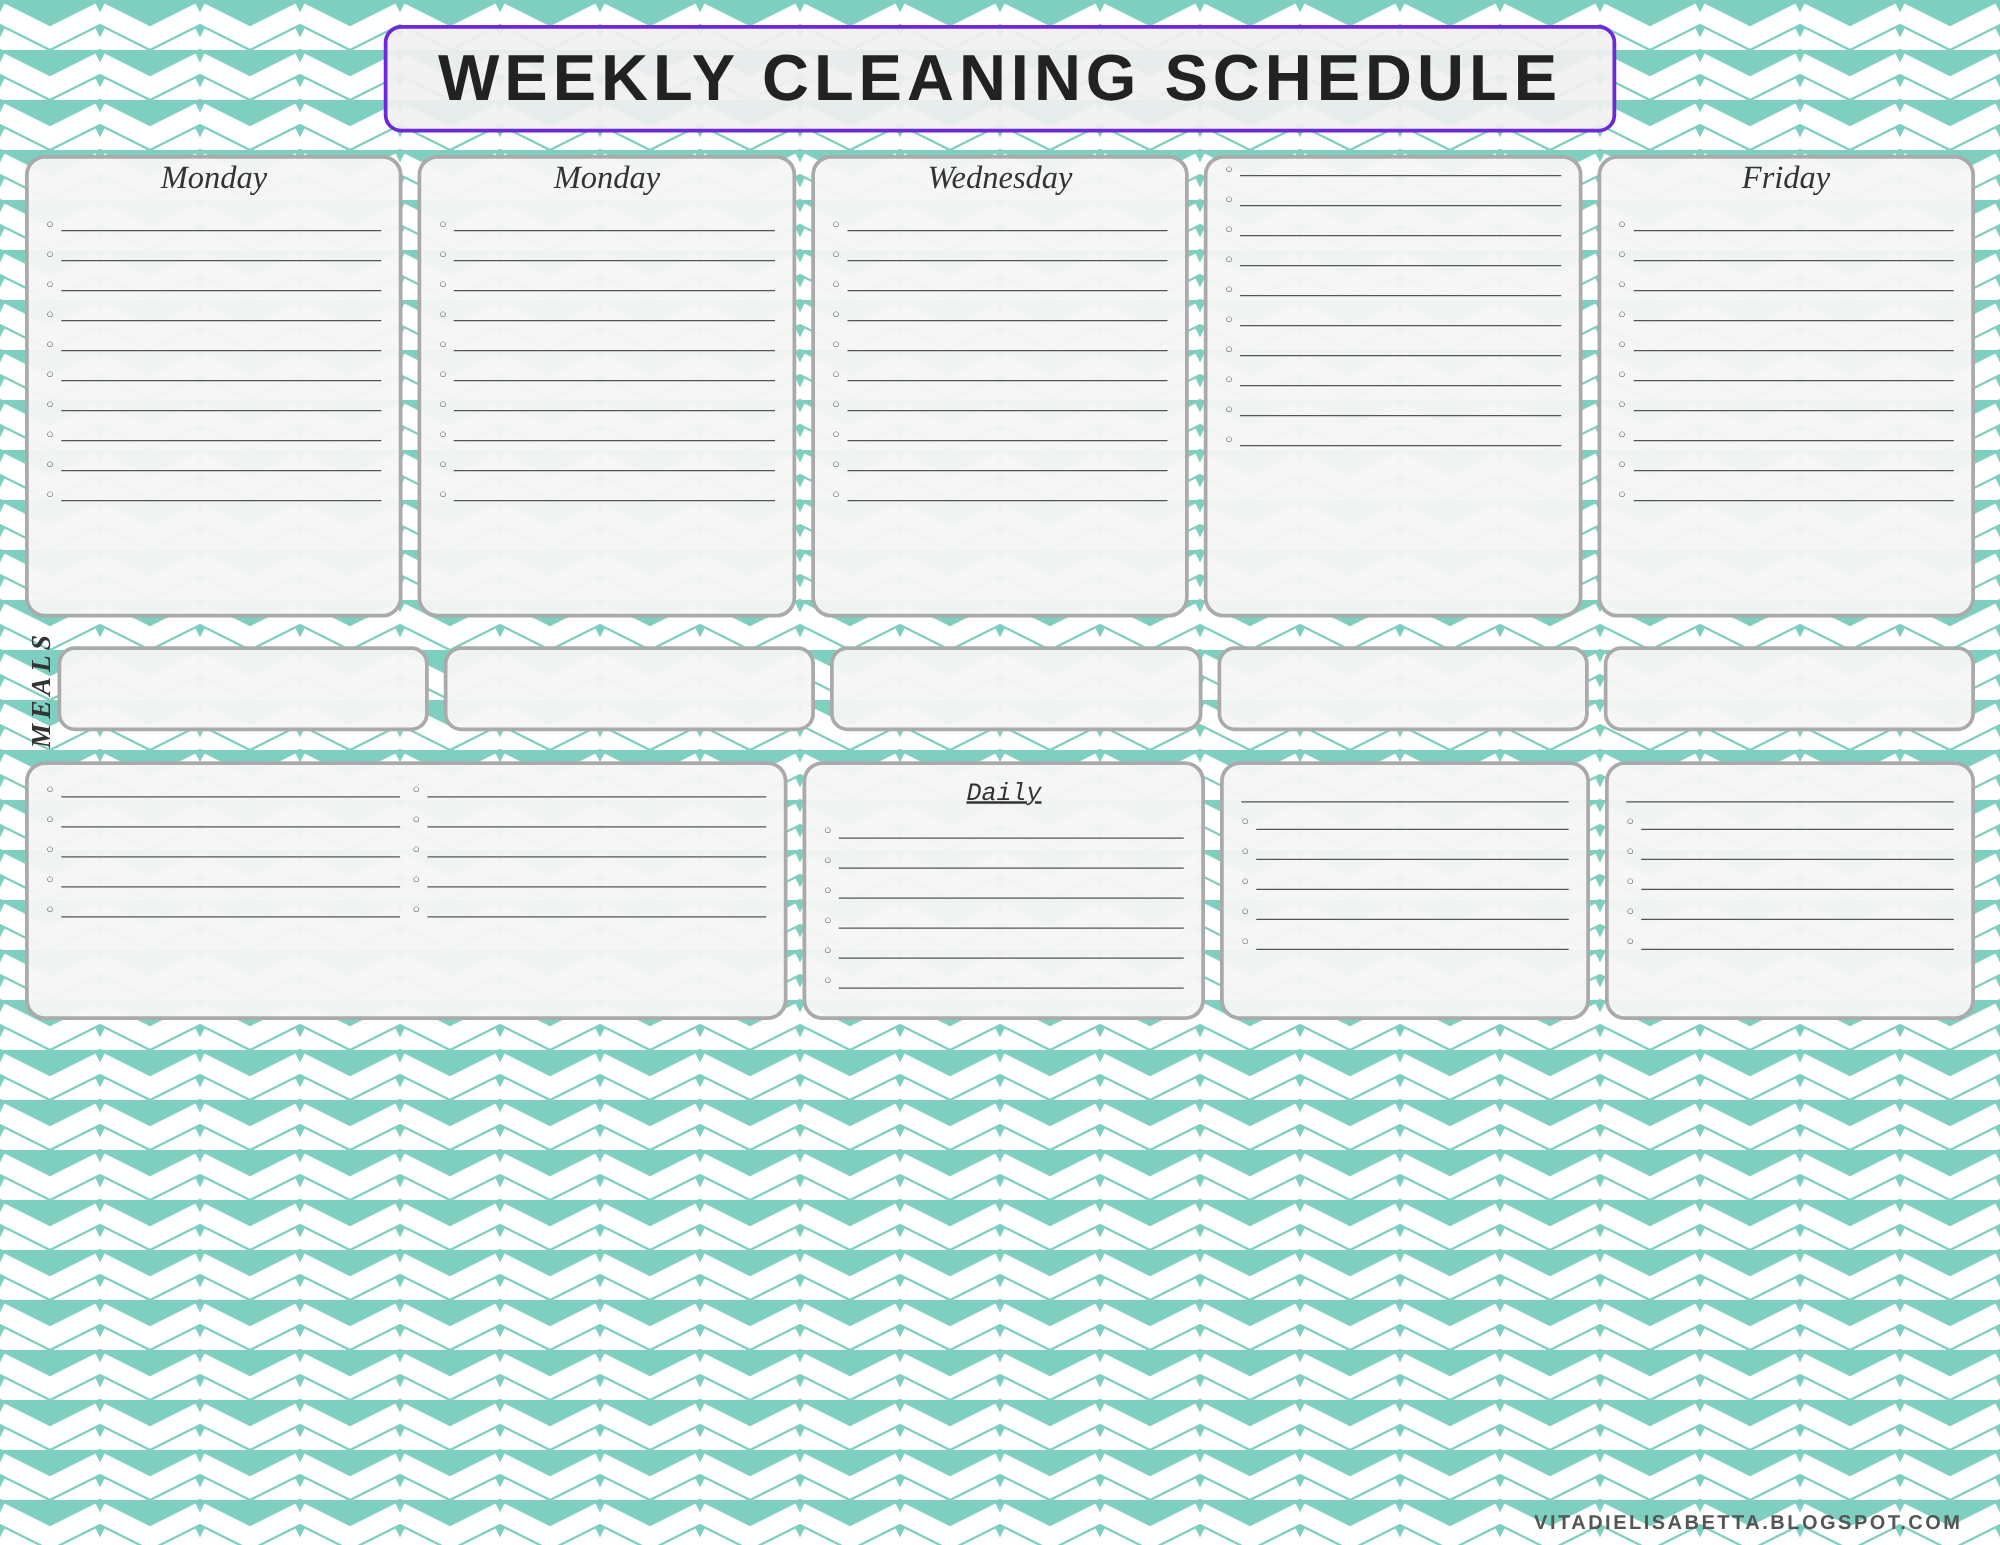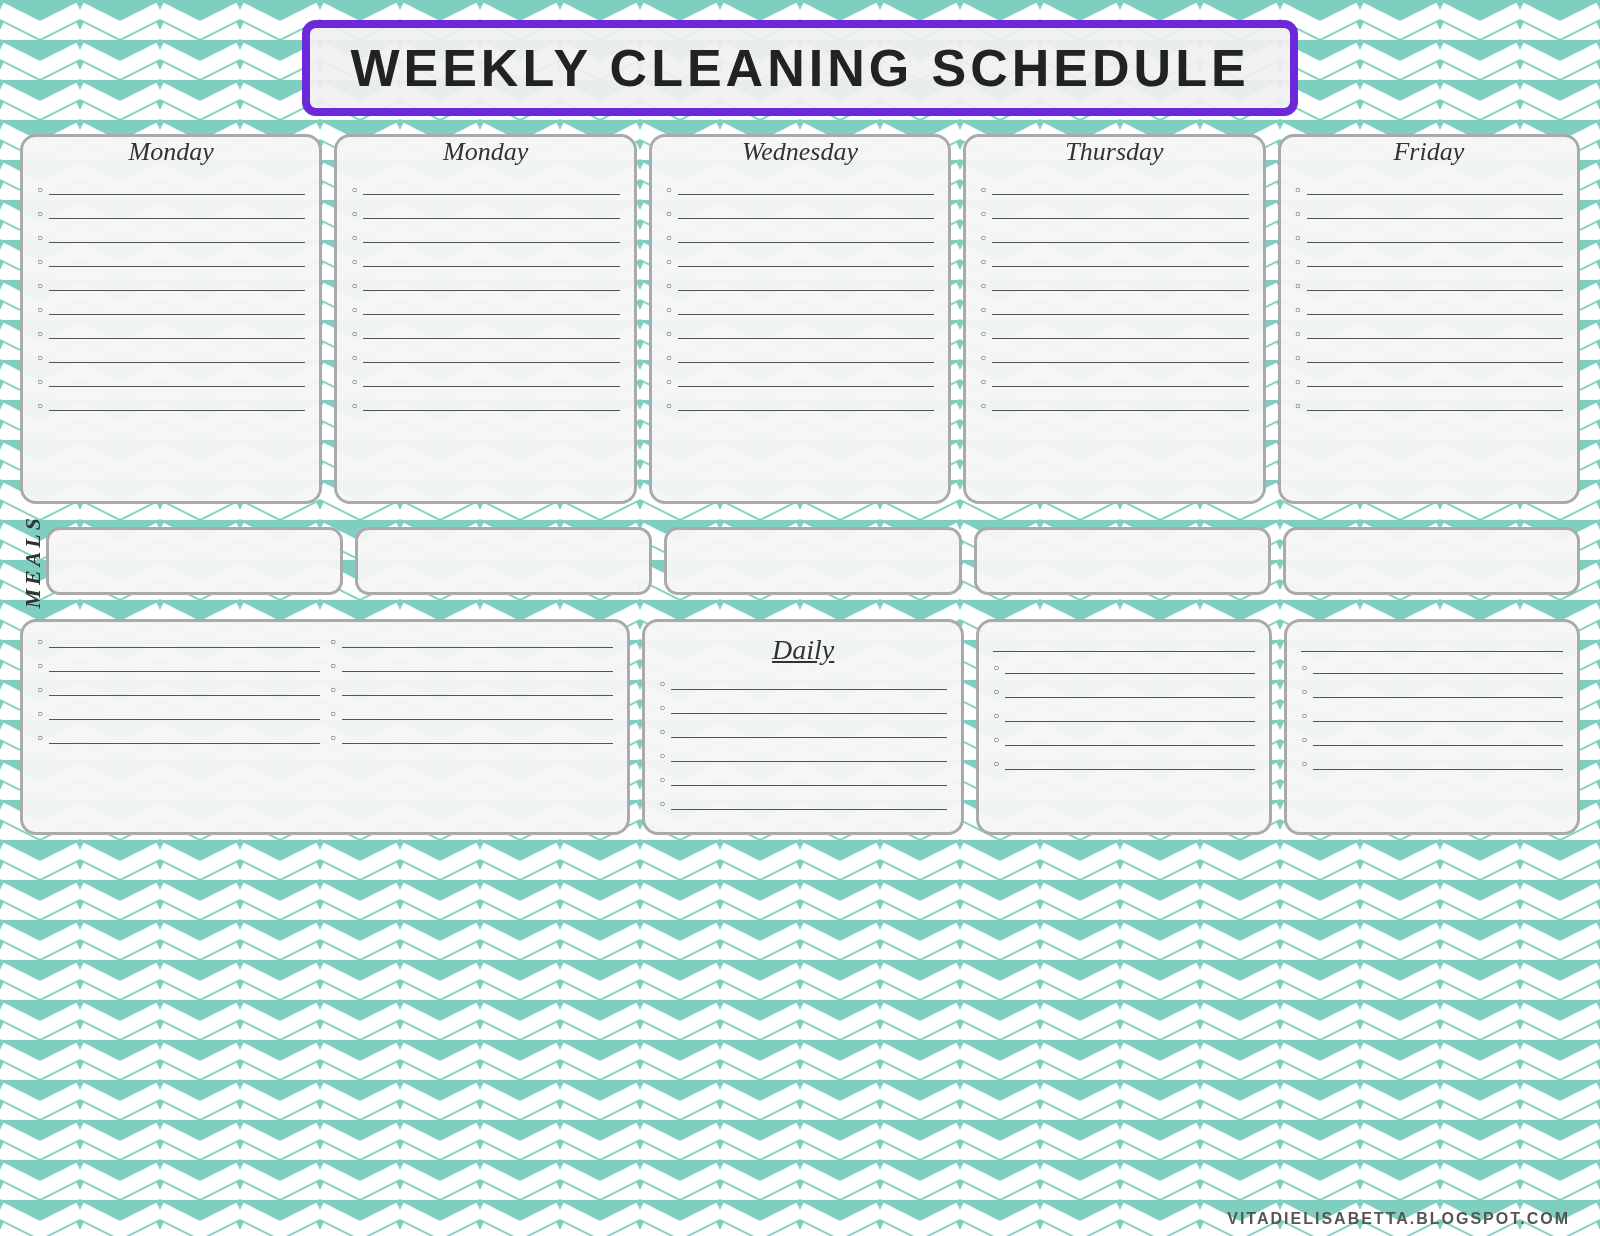--- a/index.html
+++ b/index.html
@@ -41,21 +41,21 @@
 
     
     .title-box {
       text-align: center;
       margin-bottom: 18px;
     }
 
     .title-text {
       display: inline-block;
       background: rgba(240,240,240,0.92);
-      border: 8px solid #6d28d9;
+      border: 3px solid #6d28d9;
       border-radius: 14px;
       padding: 10px 40px;
       font-size: 52px;
       font-weight: 900;
       letter-spacing: 4px;
       font-family: 'Arial Black', Arial, sans-serif;
       color: #222;
       text-transform: uppercase;
     }
 
@@ -170,23 +170,23 @@
 
     .daily-card {
       flex: 1.1;
       background: rgba(245,245,245,0.95);
       border: 3px solid #aaa;
       border-radius: 16px;
       padding: 12px 14px;
     }
 
     .daily-title {
-      font-family: Liberation Serif, serif;
+      font-family: Liberation Mono, monospace;
       font-style: italic;
-      font-size: 28px;
+      font-size: 20px;
       color: #333;
       margin-bottom: 10px;
       text-align: center;
       text-decoration: underline;
     }
 
     .extra-card {
       flex: 1;
       background: rgba(245,245,245,0.95);
       border: 3px solid #aaa;
@@ -379,21 +379,20 @@
             <span class="line"></span>
           </li>
         <li class="task-line">
             <span class="bullet">○</span>
             <span class="line"></span>
           </li>
       </ul>
     </div>
 
     <div class="day-card">
-      <div class="day-title">Thursday</div>
       <ul class="task-lines">
         <li class="task-line">
             <span class="bullet">○</span>
             <span class="line"></span>
           </li>
         <li class="task-line">
             <span class="bullet">○</span>
             <span class="line"></span>
           </li>
         <li class="task-line">

